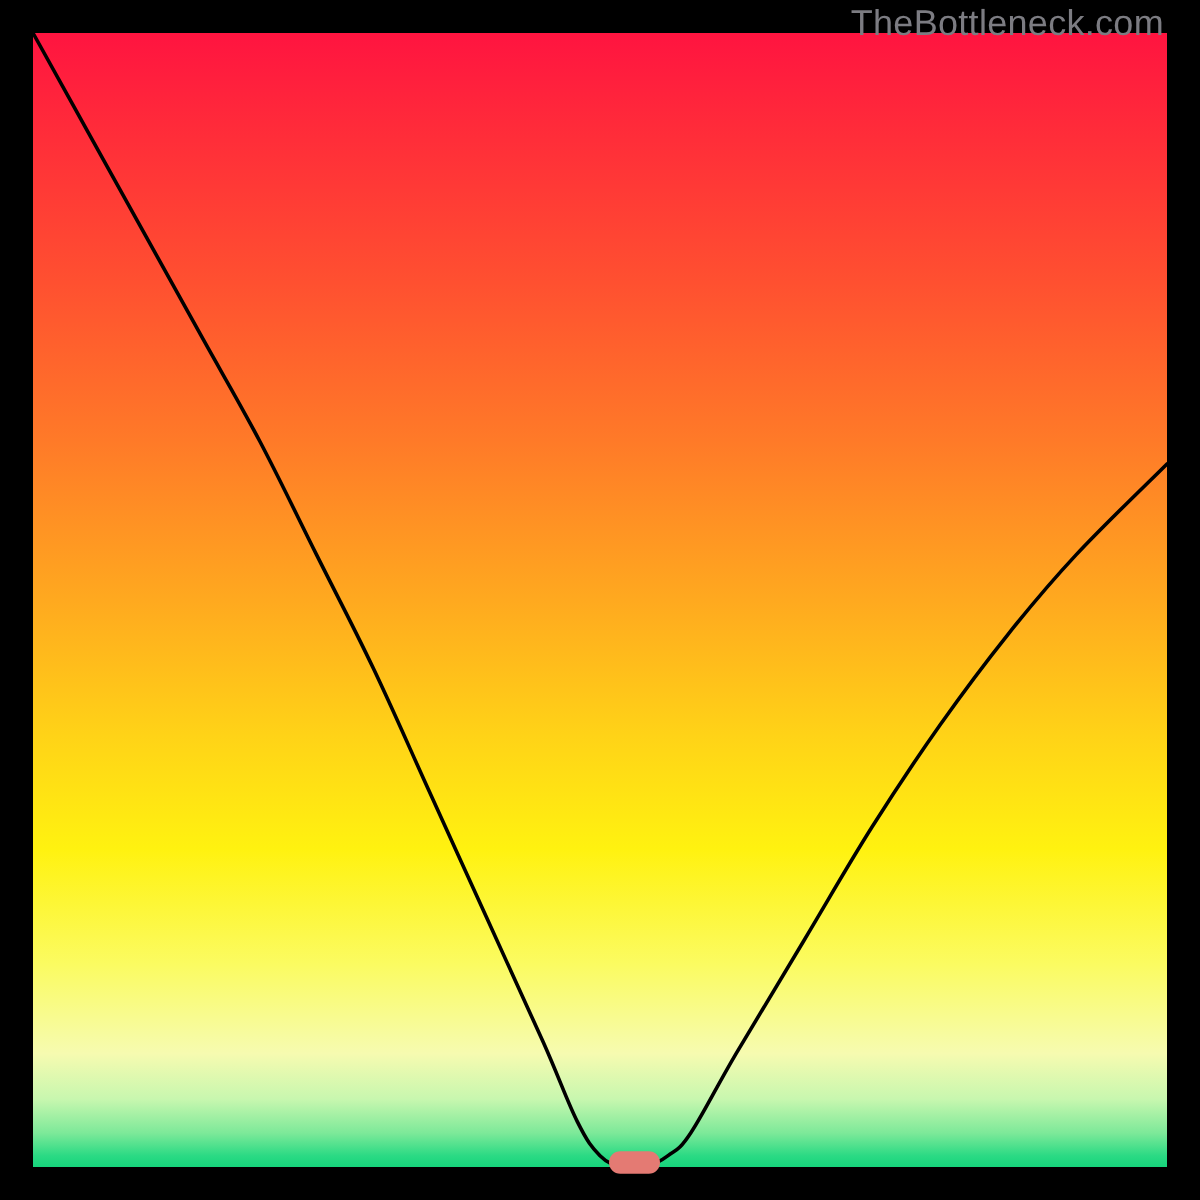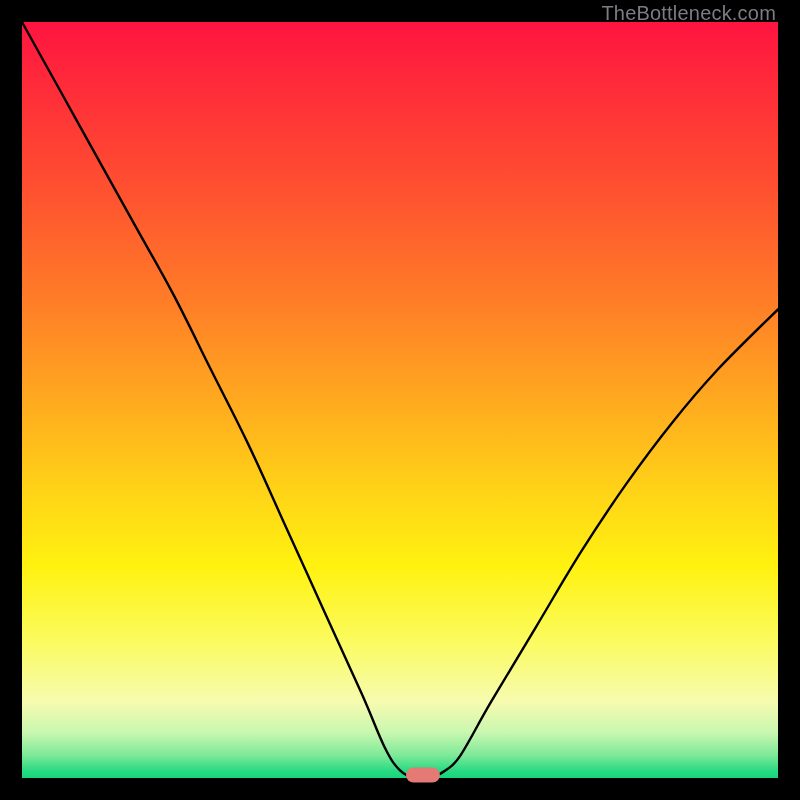--- a/index.html
+++ b/index.html
@@ -38,21 +38,21 @@
       #7de999 97%,
       #2bda84 99%,
       #16d47c 100%
     );
   }
   .attribution {
     position: absolute;
     top: 2px;
     right: 24px;
     color: #7c7c82;
-    font-size: 20px;
+    font-size: 24px;
     letter-spacing: 0.2px;
     font-weight: 500;
     user-select: none;
   }
   svg.curve {
     position: absolute;
     left: 0;
     top: 0;
     width: 756px;
     height: 756px;

